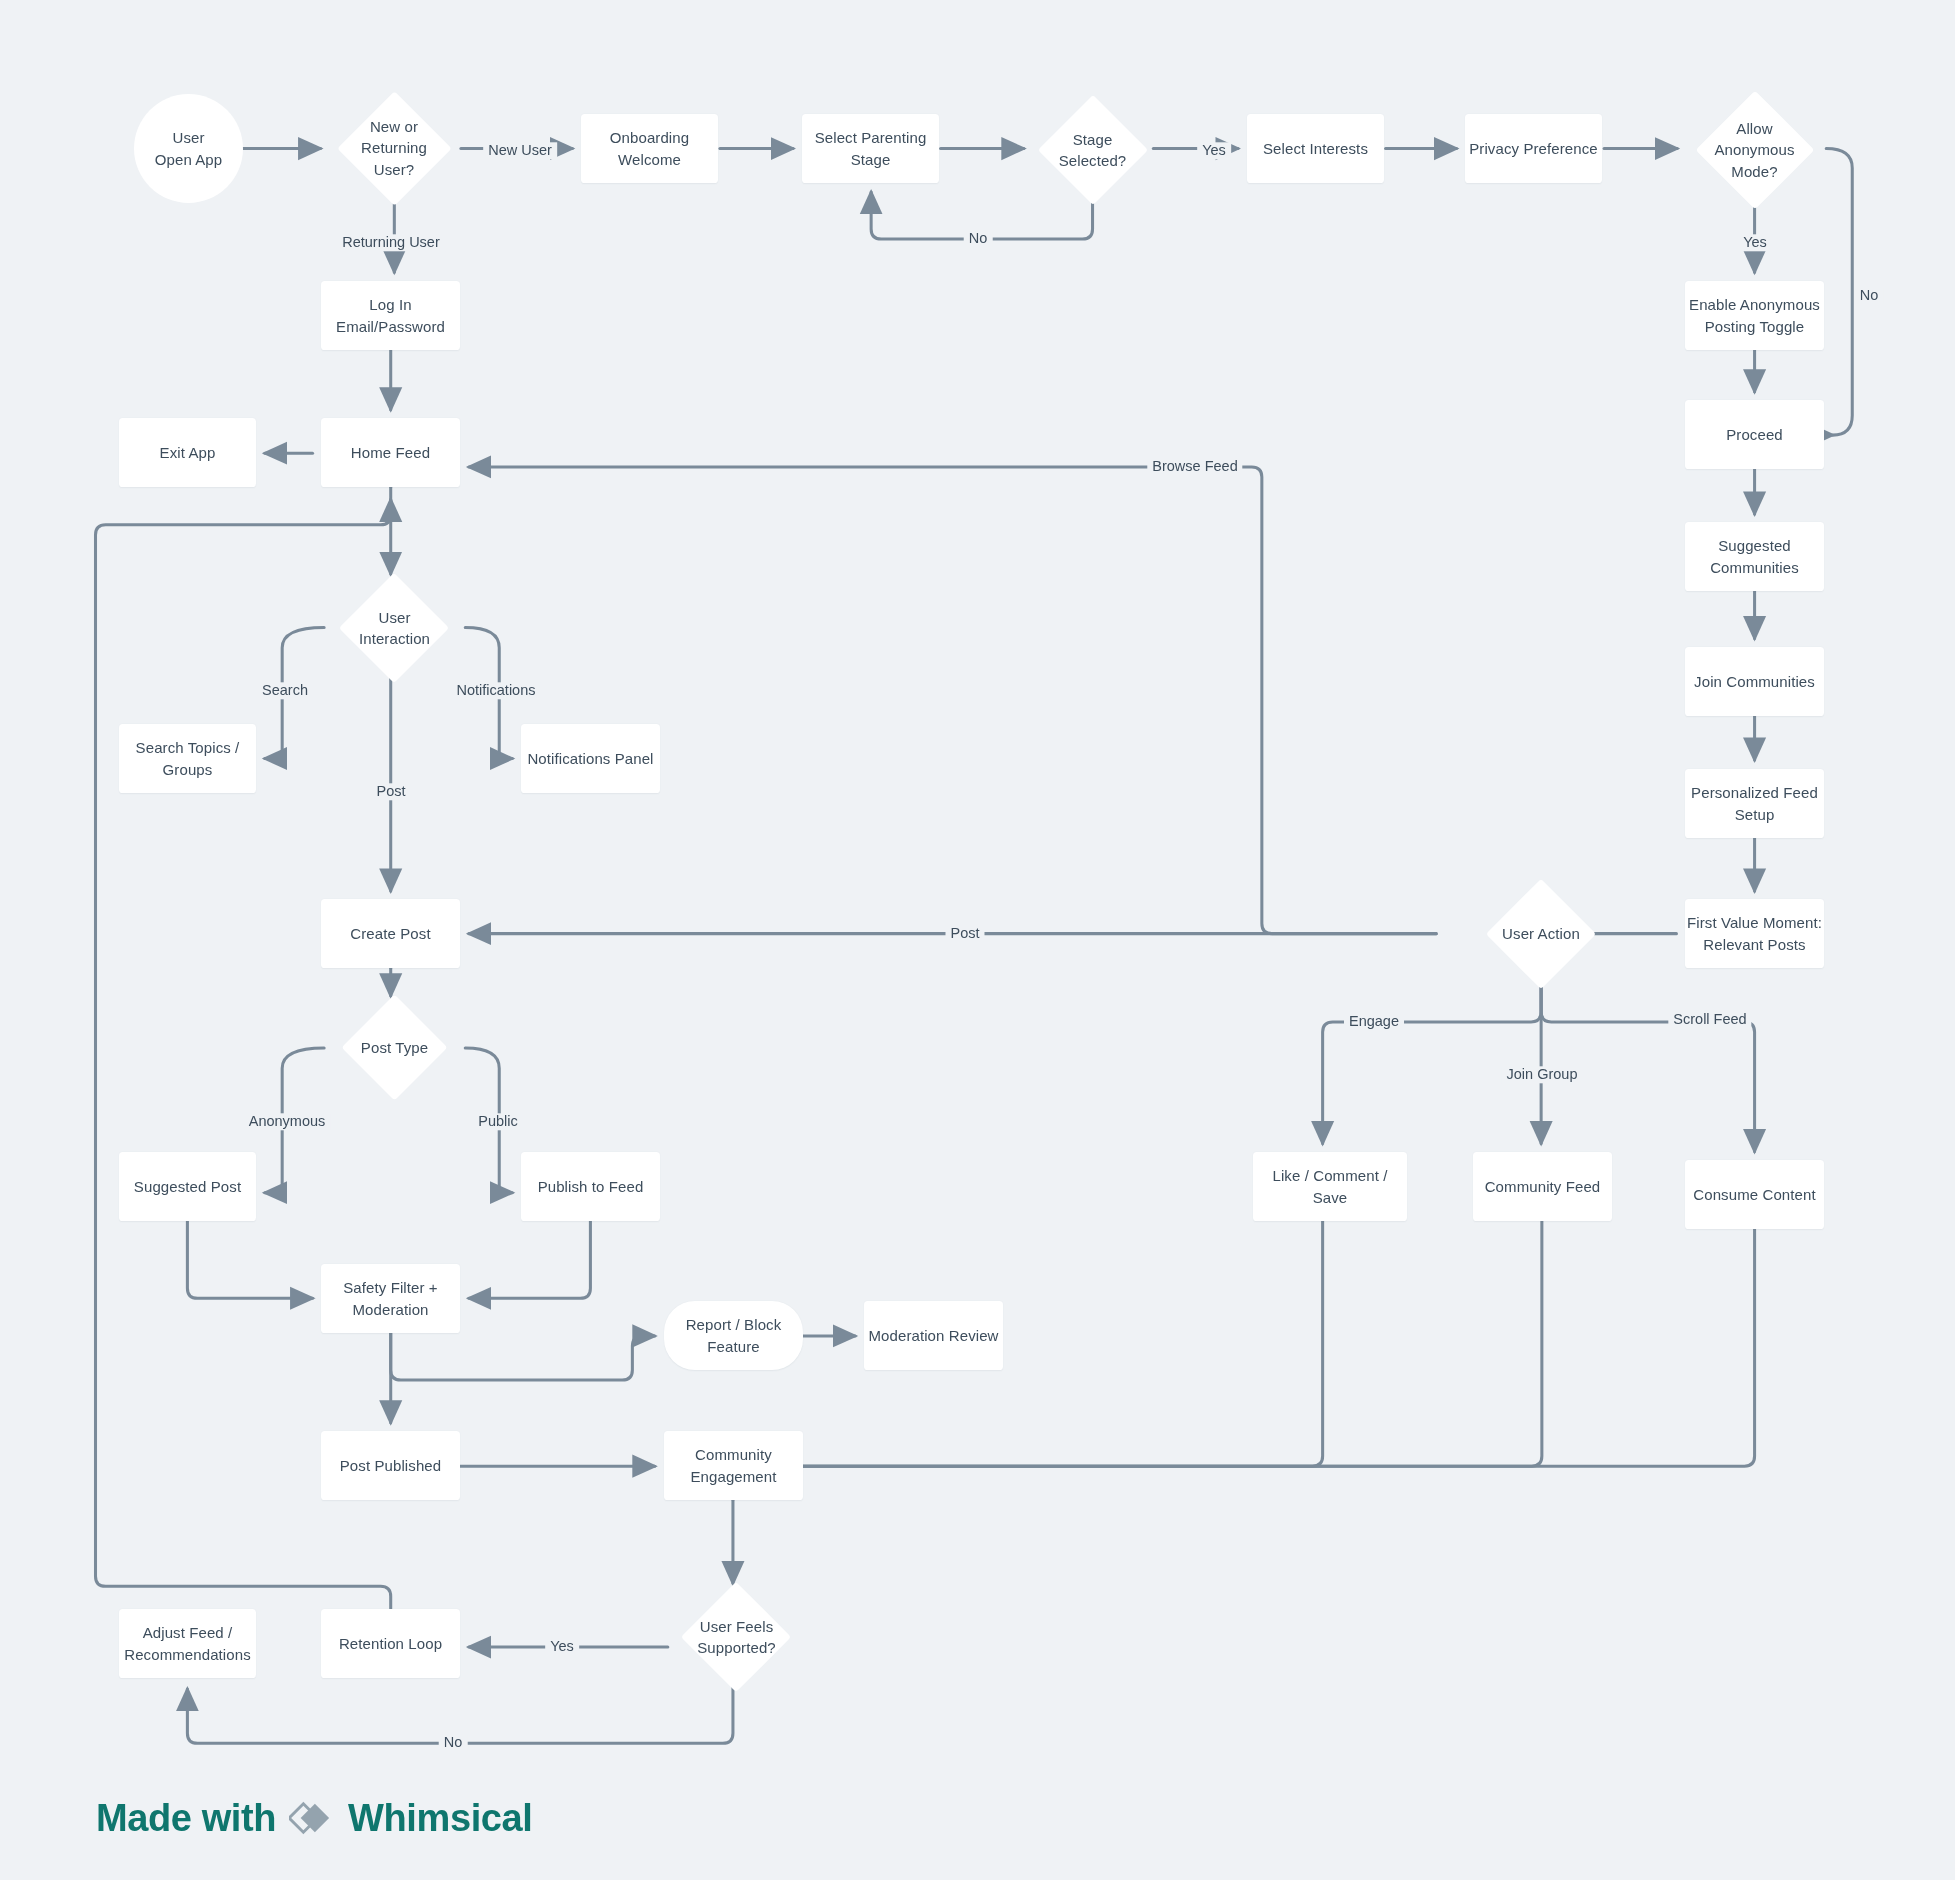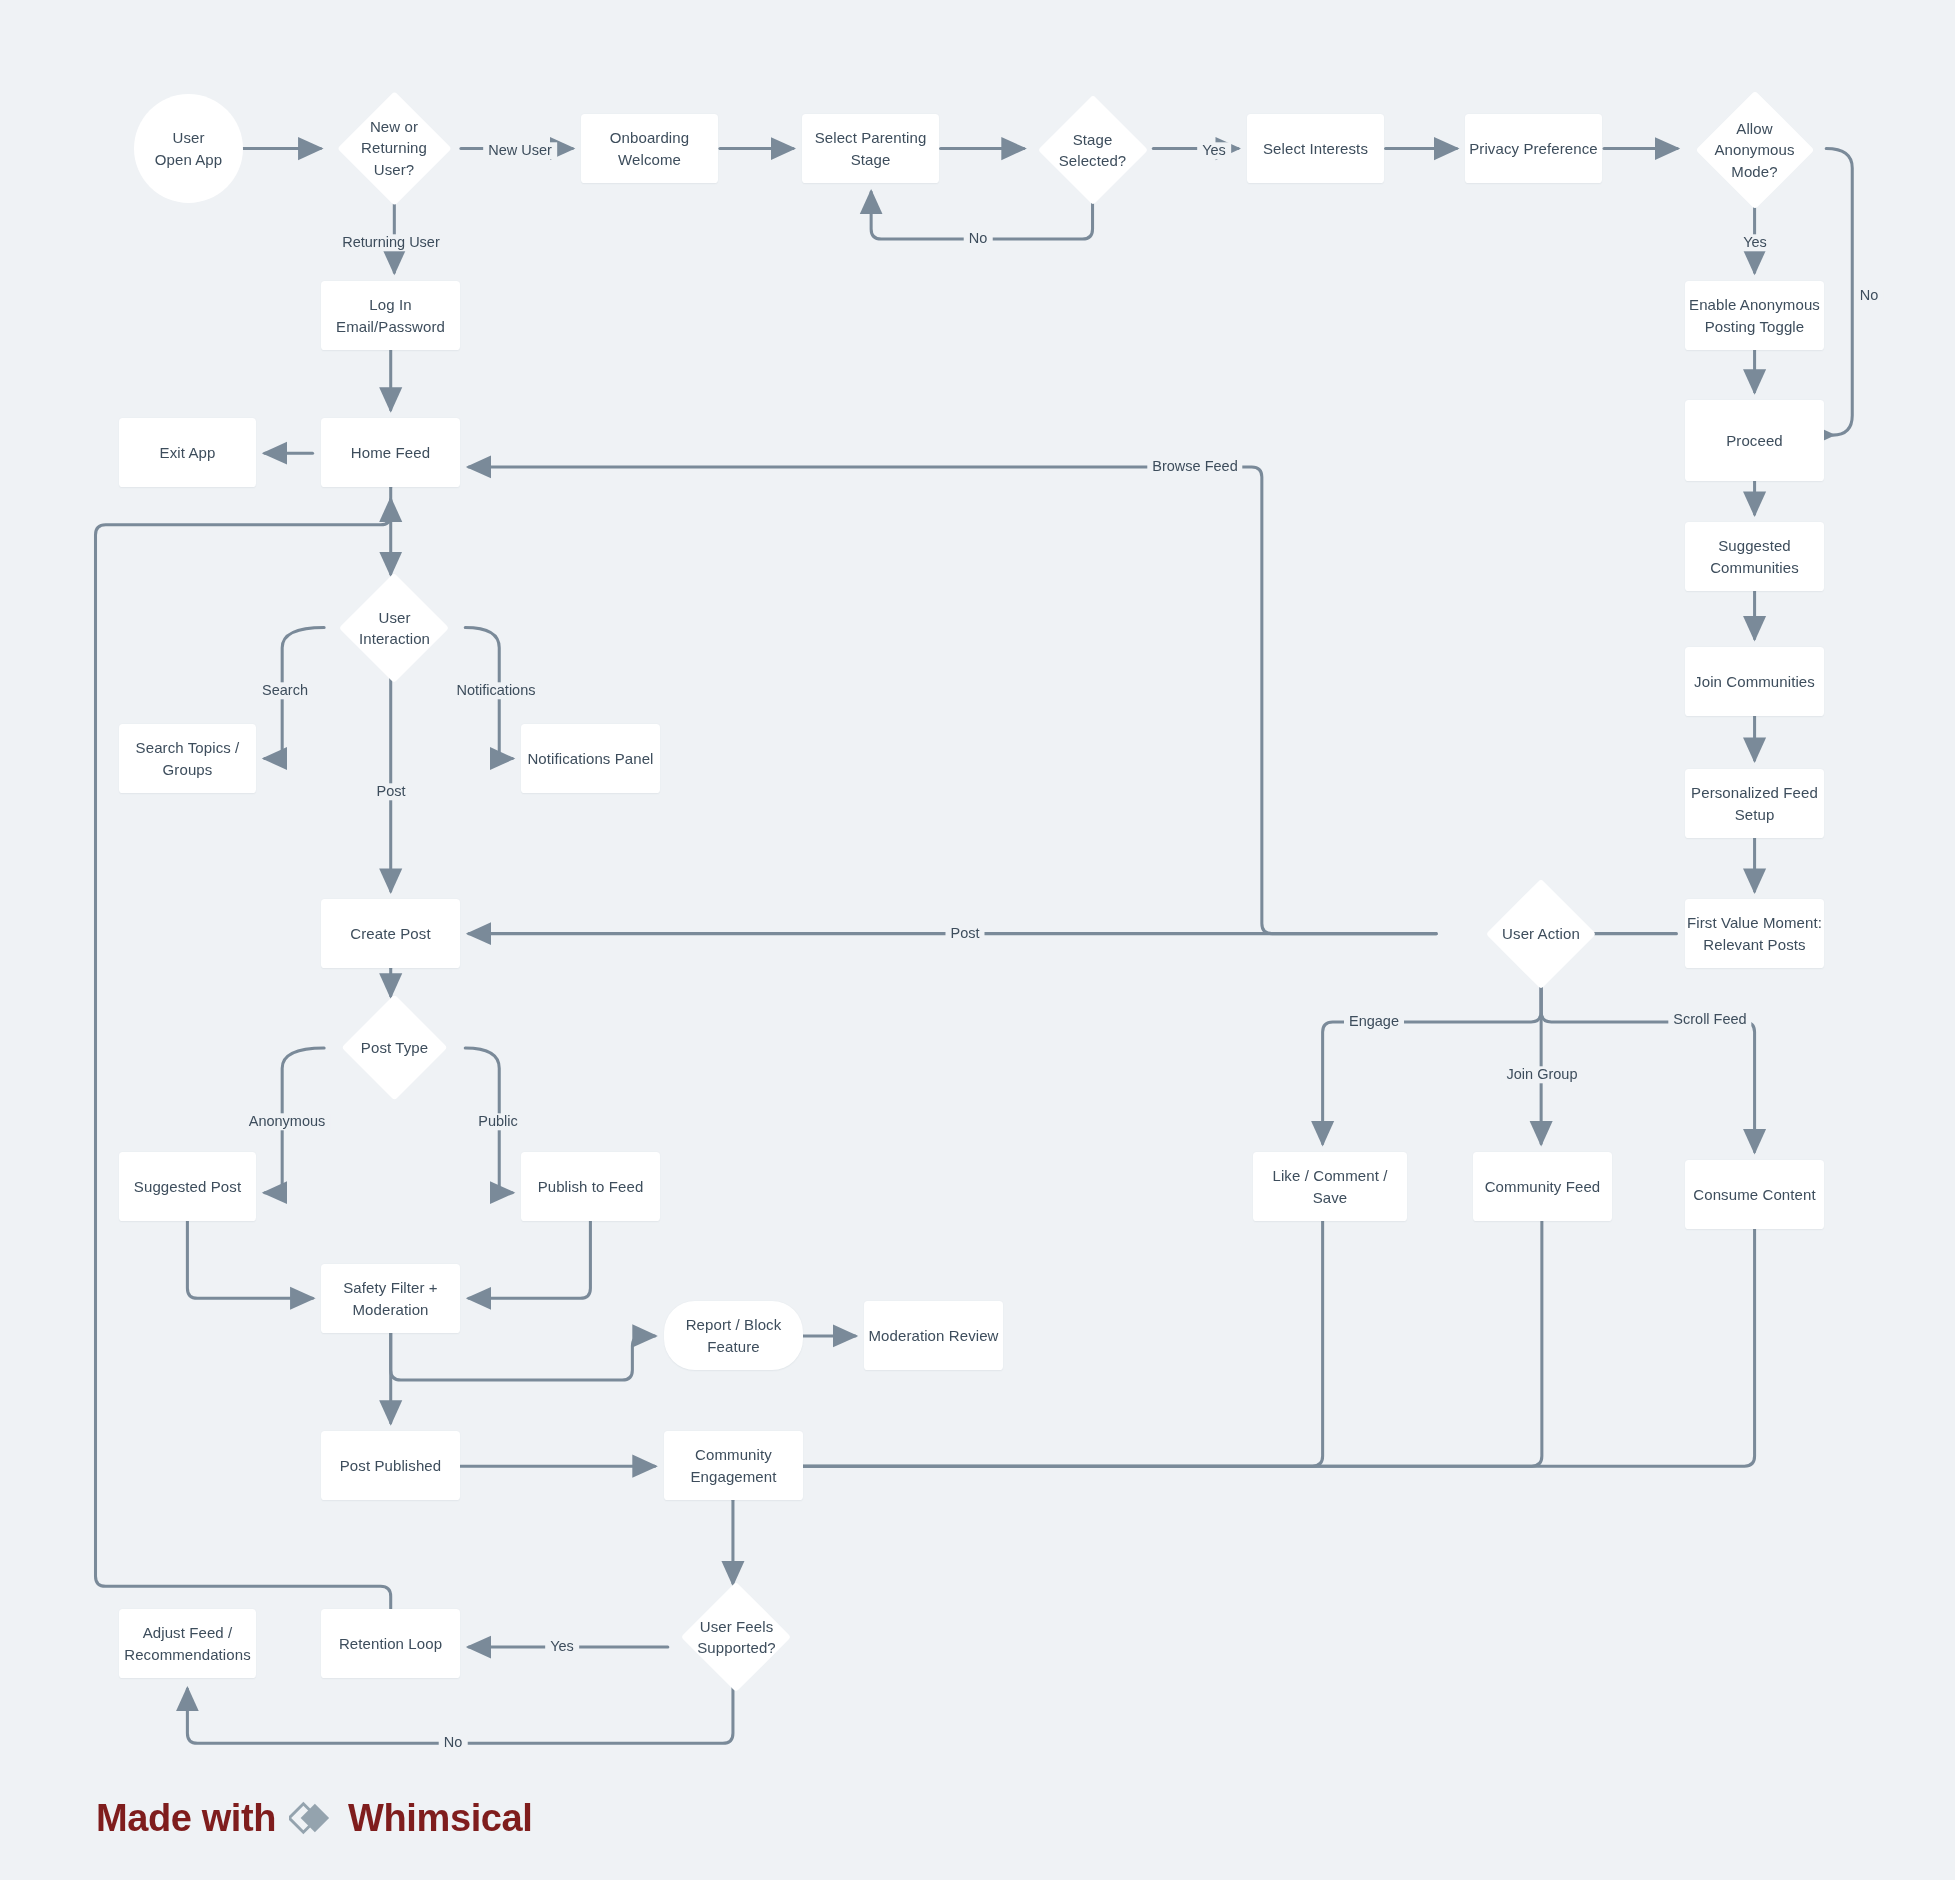--- a/index.html
+++ b/index.html
@@ -73,21 +73,21 @@
   #brand {
     position: absolute;
     left: 96px;
     top: 1795px;
     display: flex;
     align-items: center;
     gap: 13px;
     z-index: 5;
   }
   #brand .btext {
-    color: #7f1d1d;
+    color: #0f766e;
     font-size: 38px;
     font-weight: bold;
     letter-spacing: -0.4px;
     font-family: "Liberation Sans", sans-serif;
   }
 </style>
 </head>
 <body>
 
 <div id="canvas">
@@ -206,21 +206,21 @@
       <div class="node rect" style="left: 1465px; top: 114px; width: 137px; height: 69px;"><span style="position: relative; z-index: 2;">Privacy Preference</span></div>
       <div class="node diamond-wrap" style="left: 1686px; top: 101px; width: 137px; height: 98px;"><div class="diamond-shape" style="width: 84px; height: 84px; left: 27px; top: 6.8px;"></div><span style="position: relative; z-index: 2;">Allow
 Anonymous
 Mode?</span></div>
       <div class="node rect" style="left: 321px; top: 281px; width: 139px; height: 69px;"><span style="position: relative; z-index: 2;">Log In
 Email/Password</span></div>
       <div class="node rect" style="left: 1685px; top: 281px; width: 139px; height: 69px;"><span style="position: relative; z-index: 2;">Enable Anonymous
 Posting Toggle</span></div>
       <div class="node rect" style="left: 119px; top: 418px; width: 137px; height: 69px;"><span style="position: relative; z-index: 2;">Exit App</span></div>
       <div class="node rect" style="left: 321px; top: 418px; width: 139px; height: 69px;"><span style="position: relative; z-index: 2;">Home Feed</span></div>
-      <div class="node rect" style="left: 1685px; top: 400px; width: 139px; height: 81px;"><span style="position: relative; z-index: 2;">Proceed</span></div>
+      <div class="node rect" style="left: 1685px; top: 400px; width: 139px; height: 69px;"><span style="position: relative; z-index: 2;">Proceed</span></div>
       <div class="node rect" style="left: 1685px; top: 522px; width: 139px; height: 69px;"><span style="position: relative; z-index: 2;">Suggested
 Communities</span></div>
       <div class="node diamond-wrap" style="left: 331px; top: 583px; width: 127px; height: 90px;"><div class="diamond-shape" style="width: 78px; height: 78px; left: 24.4px; top: 6.3px;"></div><span style="position: relative; z-index: 2;">User
 Interaction</span></div>
       <div class="node rect" style="left: 1685px; top: 647px; width: 139px; height: 69px;"><span style="position: relative; z-index: 2;">Join Communities</span></div>
       <div class="node rect" style="left: 119px; top: 724px; width: 137px; height: 69px;"><span style="position: relative; z-index: 2;">Search Topics /
 Groups</span></div>
       <div class="node rect" style="left: 521px; top: 724px; width: 139px; height: 69px;"><span style="position: relative; z-index: 2;">Notifications Panel</span></div>
       <div class="node rect" style="left: 1685px; top: 769px; width: 139px; height: 69px;"><span style="position: relative; z-index: 2;">Personalized Feed
 Setup</span></div>

